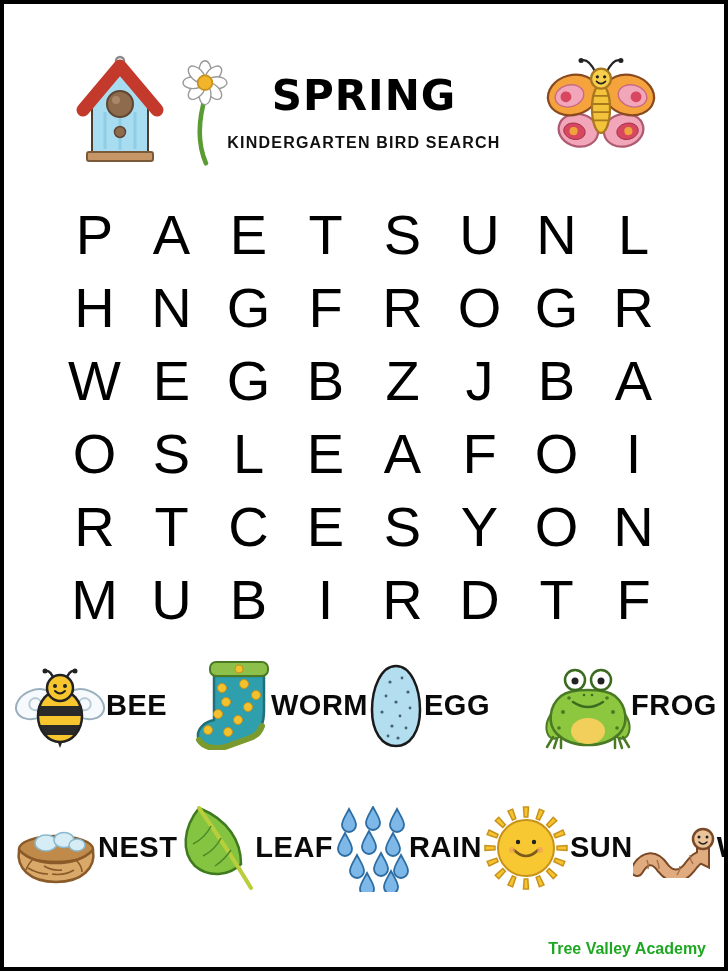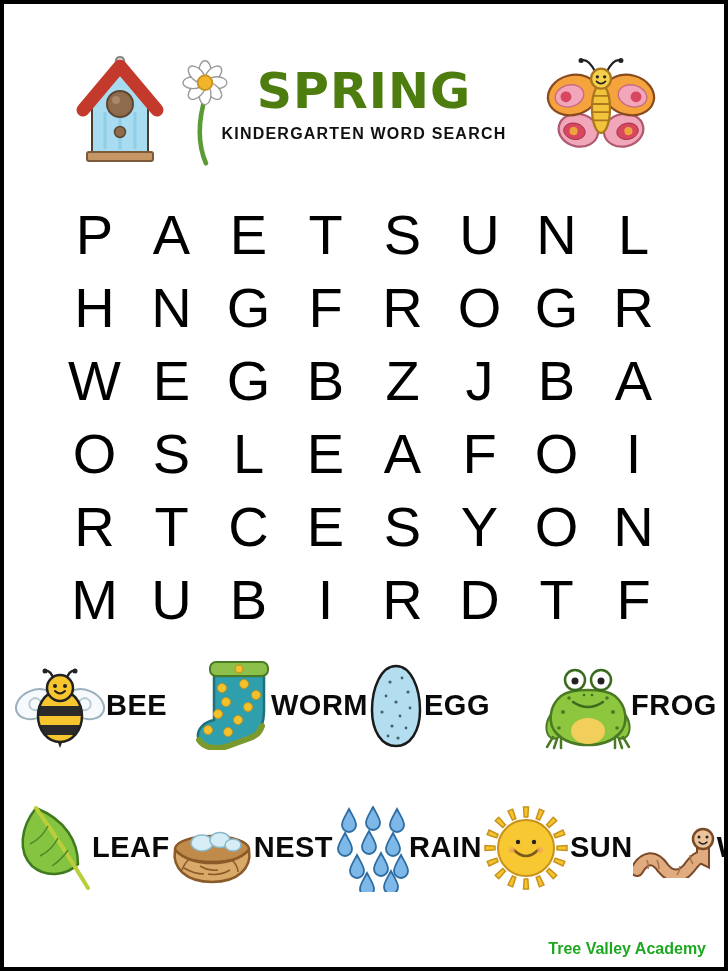--- a/index.html
+++ b/index.html
@@ -7,22 +7,22 @@
     position:relative; width:728px; height:971px; box-sizing:border-box;
     background:#ffffff; border:4px solid #000;
     font-family:"Liberation Sans", sans-serif; overflow:hidden;
   }
   
   .header{position:absolute; top:0; left:0; width:100%; height:190px;}
   .birdhouse-box{position:absolute; left:66px; top:50px;}
   .daisy-box{position:absolute; left:172px; top:54px;}
   .title-block{position:absolute; left:0; top:54px; width:100%; text-align:center; pointer-events:none;}
   .title{
-    font-family:"DejaVu Sans", sans-serif; font-weight:800; font-size:49px;
-    line-height:1.05; color:#4d7c0f; letter-spacing:1px; margin:8px;
+    font-family:"DejaVu Sans", sans-serif; font-weight:800; font-size:42px;
+    line-height:1.05; color:#000000; letter-spacing:1px; margin:16px;
   }
   .subtitle{
     font-weight:700; font-size:16px; letter-spacing:1.2px; color:#111;
     margin-top:6px;
   }
   .butterfly-box{position:absolute; left:540px; top:50px;}
   
   .grid{
     position:absolute; top:194px; left:52px; width:616px; height:438px;
     display:grid; grid-template-columns:repeat(8,1fr); grid-template-rows:repeat(6,1fr);
@@ -78,21 +78,21 @@
           <ellipse transform="rotate(225)" cx="0" cy="-13" rx="6.5" ry="11" fill="#fff" stroke="#9a9a9a" stroke-width="1.5"></ellipse>
           <ellipse transform="rotate(270)" cx="0" cy="-13" rx="6.5" ry="11" fill="#fff" stroke="#9a9a9a" stroke-width="1.5"></ellipse>
           <ellipse transform="rotate(315)" cx="0" cy="-13" rx="6.5" ry="11" fill="#fff" stroke="#9a9a9a" stroke-width="1.5"></ellipse>
           <circle cx="0" cy="0" r="8" fill="#f2b42a" stroke="#c9951f" stroke-width="2"></circle>
         </g>
       </svg>
     </div>
 
     <div class="title-block">
       <div class="title">SPRING</div>
-      <div class="subtitle">KINDERGARTEN WORD SEARCH</div>
+      <div class="subtitle">KINDERGARTEN BIRD SEARCH</div>
     </div>
 
     <div class="butterfly-box">
       <svg width="114" height="100" viewBox="0 0 126 110">
         <path d="M57 20 C 52 10, 46 5, 41 7 M69 20 C 74 10, 80 5, 85 7" fill="none" stroke="#222" stroke-width="2.5" stroke-linecap="round"></path>
         <circle cx="41" cy="7" r="2.8" fill="#222"></circle>
           <circle cx="85" cy="7" r="2.8" fill="#222"></circle>
         <g transform="rotate(12 38 84)">
           <ellipse cx="38" cy="84" rx="22" ry="18" fill="#f2a6ba" stroke="#b05a72" stroke-width="2.5"></ellipse>
           <ellipse cx="34" cy="86" rx="12" ry="9" fill="#d84760" stroke="#a03048" stroke-width="1"></ellipse>
@@ -282,41 +282,41 @@
         </svg>
       </div>
       <div class="word-label">FROG</div>
     </div>
   </div>
 
   <div class="words-row r2">
 
     <div class="word-item">
       <div class="icon-box">
-        <svg width="78" height="88" viewBox="0 0 78 88">
-          <path d="M22 4 C 6 24, 4 48, 18 62 C 32 74, 52 72, 64 60 C 64 38, 52 16, 22 4 Z" fill="#85c440" stroke="#3f7a1f" stroke-width="2.5"></path>
-          <path d="M22 4 C 36 24, 50 44, 74 84" fill="none" stroke="#b9ce3a" stroke-width="4" stroke-linecap="round"></path>
-          <path d="M34 22 C 30 30, 24 36, 16 40 M44 34 C 40 42, 34 48, 26 52 M54 46 C 50 52, 44 58, 38 62" fill="none" stroke="#4a8a2a" stroke-width="1.5"></path>
-        </svg>
-      </div>
-      <div class="word-label">LEAF</div>
-    </div>
-
-    <div class="word-item">
-      <div class="icon-box">
         <svg width="84" height="60" viewBox="0 0 84 60" style="margin-bottom:6px;">
           <ellipse cx="42" cy="23" rx="37" ry="13" fill="#c08a4a" stroke="#8a5a28" stroke-width="2.5"></ellipse>
           <ellipse cx="32" cy="17" rx="11" ry="8" fill="#d6edf6" stroke="#8ab8cc" stroke-width="1.5"></ellipse>
           <ellipse cx="50" cy="14" rx="10" ry="7.5" fill="#d6edf6" stroke="#8ab8cc" stroke-width="1.5"></ellipse>
           <ellipse cx="63" cy="19" rx="8" ry="6" fill="#d6edf6" stroke="#8ab8cc" stroke-width="1.5"></ellipse>
           <path d="M5 24 C 2 42, 16 56, 42 56 C 68 56, 82 42, 79 24 C 70 33, 57 37, 42 37 C 27 37, 14 33, 5 24 Z" fill="#d9a96a" stroke="#8a5a28" stroke-width="2.5"></path>
           <path d="M14 42 q10 6 20 6 M38 48 q12 2 22 -4 M20 32 q-6 6 -8 12 M62 34 q6 6 6 12 M30 40 q8 5 18 4" stroke="#8a5a28" stroke-width="1.5" fill="none"></path>
         </svg>
       </div>
       <div class="word-label">NEST</div>
+    </div>
+
+    <div class="word-item">
+      <div class="icon-box">
+        <svg width="78" height="88" viewBox="0 0 78 88">
+          <path d="M22 4 C 6 24, 4 48, 18 62 C 32 74, 52 72, 64 60 C 64 38, 52 16, 22 4 Z" fill="#85c440" stroke="#3f7a1f" stroke-width="2.5"></path>
+          <path d="M22 4 C 36 24, 50 44, 74 84" fill="none" stroke="#b9ce3a" stroke-width="4" stroke-linecap="round"></path>
+          <path d="M34 22 C 30 30, 24 36, 16 40 M44 34 C 40 42, 34 48, 26 52 M54 46 C 50 52, 44 58, 38 62" fill="none" stroke="#4a8a2a" stroke-width="1.5"></path>
+        </svg>
+      </div>
+      <div class="word-label">LEAF</div>
     </div>
 
     <div class="word-item">
       <div class="icon-box">
         <svg width="76" height="86" viewBox="0 0 76 86">
           <defs>
             <path id="raindrop" d="M0 -11 C 3 -5, 7 0, 7 5 A 7 7 0 1 1 -7 5 C -7 0, -3 -5, 0 -11 Z"></path>
           </defs>
           <g fill="#7db8e8" stroke="#2d6da3" stroke-width="1.8">
             <use href="#raindrop" x="16" y="14"></use>

